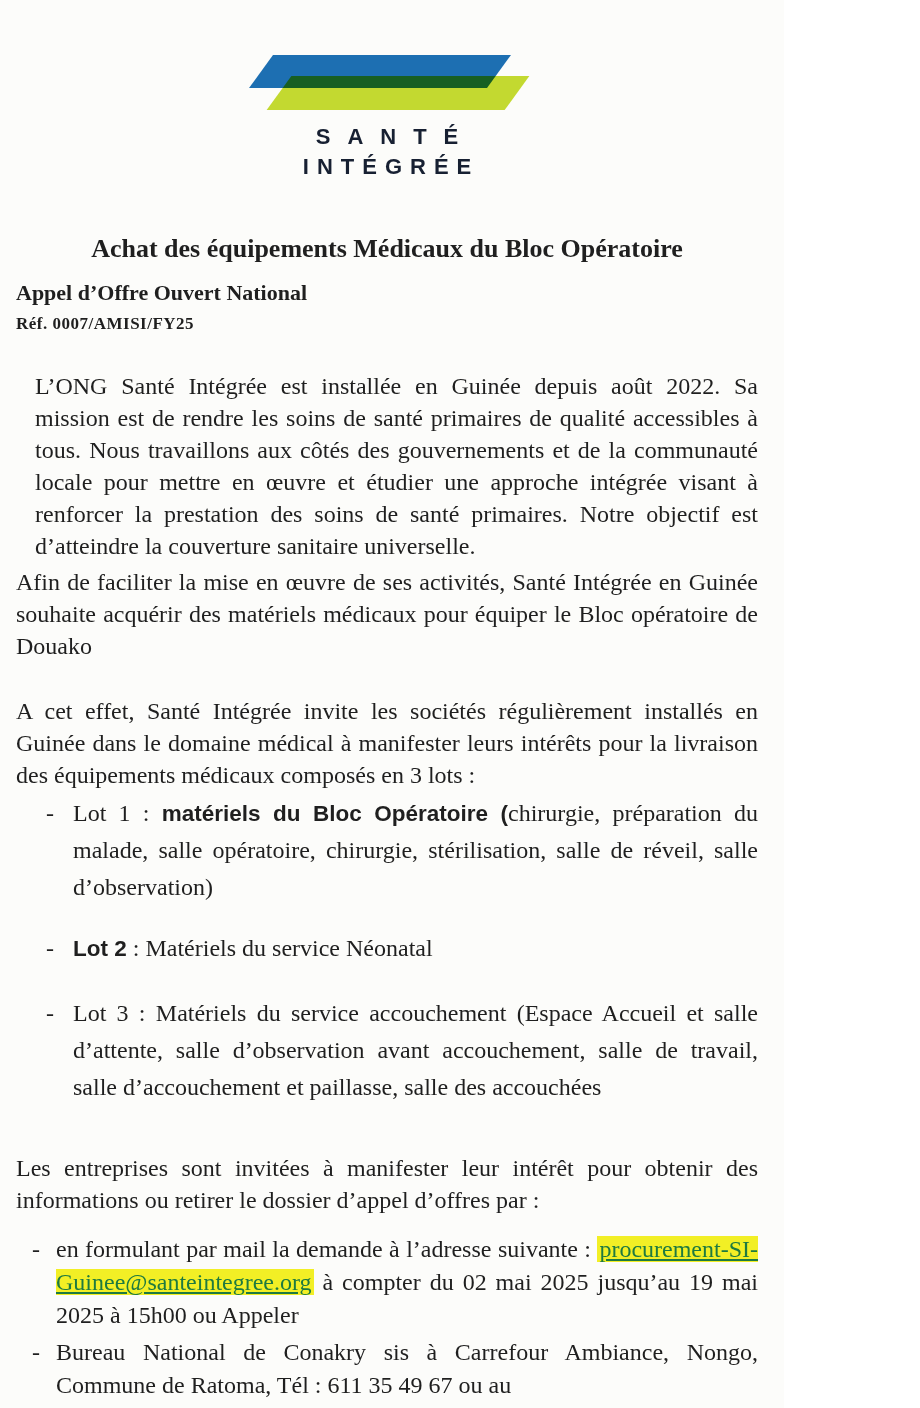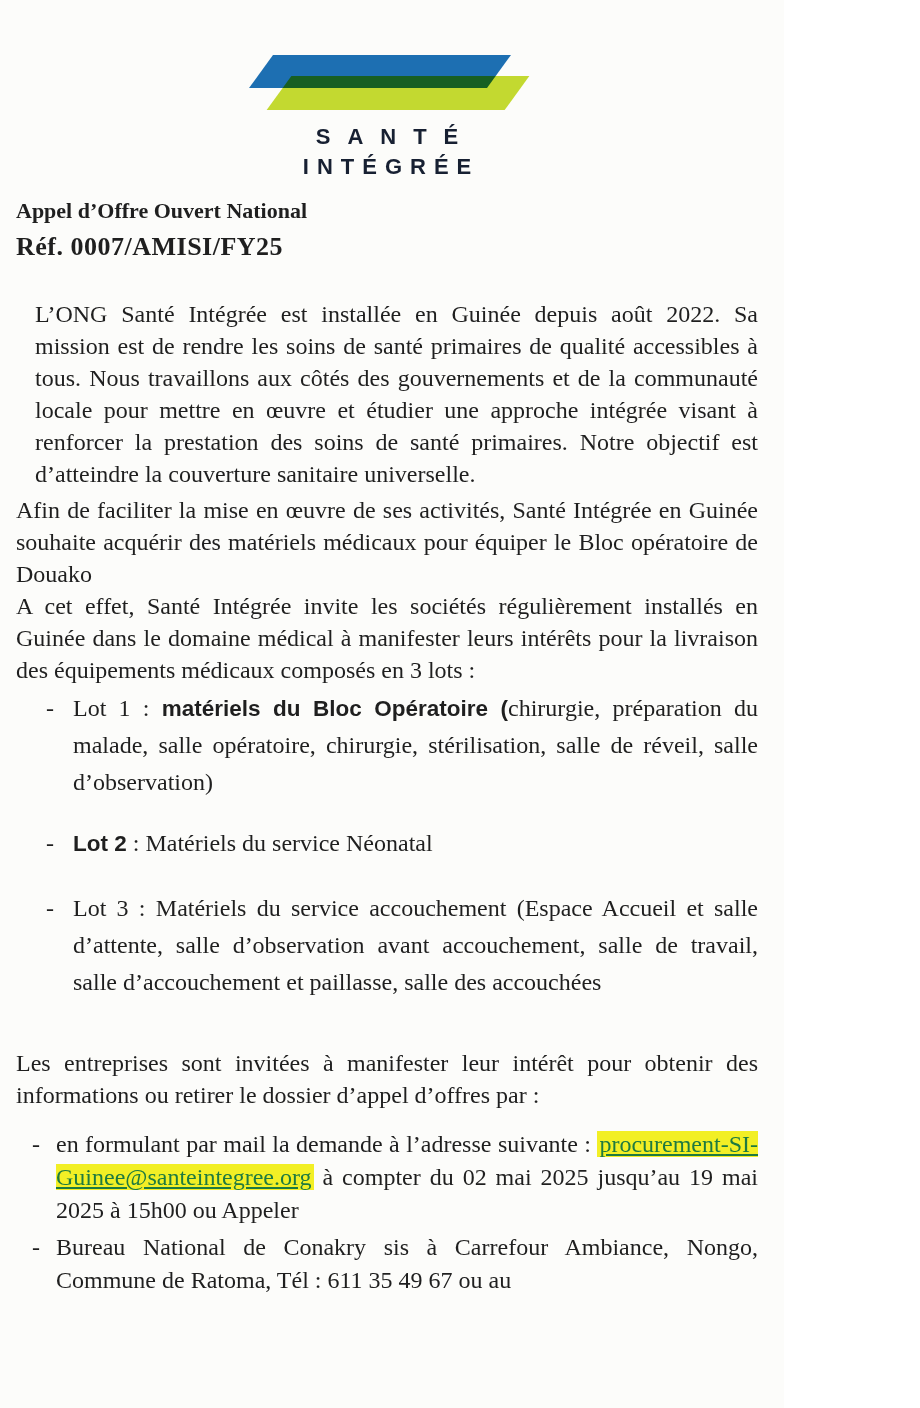--- a/index.html
+++ b/index.html
@@ -27,27 +27,27 @@
     color:#172032;
     font-size:22px; line-height:30px;
   }
   .logo-line1 { letter-spacing:17px; text-indent:17px; }
   .logo-line2 { letter-spacing:8px;  text-indent:8px; }
 
   
   .title    { margin:82px 0 0; text-align:center; font-size:29px; font-weight:bold; letter-spacing:0.5px; }
   .subtitle { margin:52px 0 0; text-align:center; font-size:26px; font-weight:bold; }
   .tender   { margin:16px 0 0; font-size:22px; font-weight:bold; }
-  .ref      { margin:8px  0 0; font-size:26px; font-weight:bold; letter-spacing:0.5px; }
+  .ref      { margin:8px  0 0; font-size:17px; font-weight:bold; letter-spacing:0.5px; }
 
   
   .body-text { margin:0; font-size:24px; line-height:32px; text-align:justify; }
   .p-intro      { margin-top:36px;margin-left:19px; }
   .p-purpose    { margin-top:4px;  }
-  .p-invitation { }
+  .p-invitation { margin-top:33px; }
   .p-contact    { margin-top:46px; }
 
   
   .lot-list { margin-top:4px; }
   .lot-item { position:relative; padding-left:57px; font-size:24px; line-height:37px; text-align:justify; margin:0; }
   .lot-item .dash { position:absolute; left:30px; top:0; }
   .lot-2 { margin-top:24px; }
   .lot-3 { margin-top:28px; }
   .bold-serif { font-weight:normal; }
   .bold-sans  { font-family:"Liberation Sans", sans-serif; font-weight:bold; font-size:22.5px; }
@@ -76,20 +76,21 @@
       <div class="bar bar-blue"></div>
       <div class="bar bar-green"></div>
     </div>
     <div class="logo-text">
       <div class="logo-line1">SANTÉ</div>
       <div class="logo-line2">INTÉGRÉE</div>
     </div>
   </header>
 
 
+  <h2 class="subtitle">Achat des équipements Médicaux du Bloc Opératoire</h2>
 
   <div class="tender">Appel d’Offre Ouvert National</div>
   <div class="ref">Réf. 0007/AMISI/FY25</div>
 
   <p class="body-text p-intro">L’ONG Santé Intégrée est installée en Guinée depuis août 2022. Sa mission est de rendre les soins de santé primaires de qualité accessibles à tous. Nous travaillons aux côtés des gouvernements et de la communauté locale pour mettre en œuvre et étudier une approche intégrée visant à renforcer la prestation des soins de santé primaires. Notre objectif est d’atteindre la couverture sanitaire universelle.</p>
 
   <p class="body-text p-purpose">Afin de faciliter la mise en œuvre de ses activités, Santé Intégrée en Guinée souhaite acquérir des matériels médicaux pour équiper le Bloc opératoire de Douako</p>
 
   <p class="body-text p-invitation">A cet effet, Santé Intégrée invite les sociétés régulièrement installés en Guinée dans le domaine médical à manifester leurs intérêts pour la livraison des équipements médicaux composés en 3 lots :</p>
 

